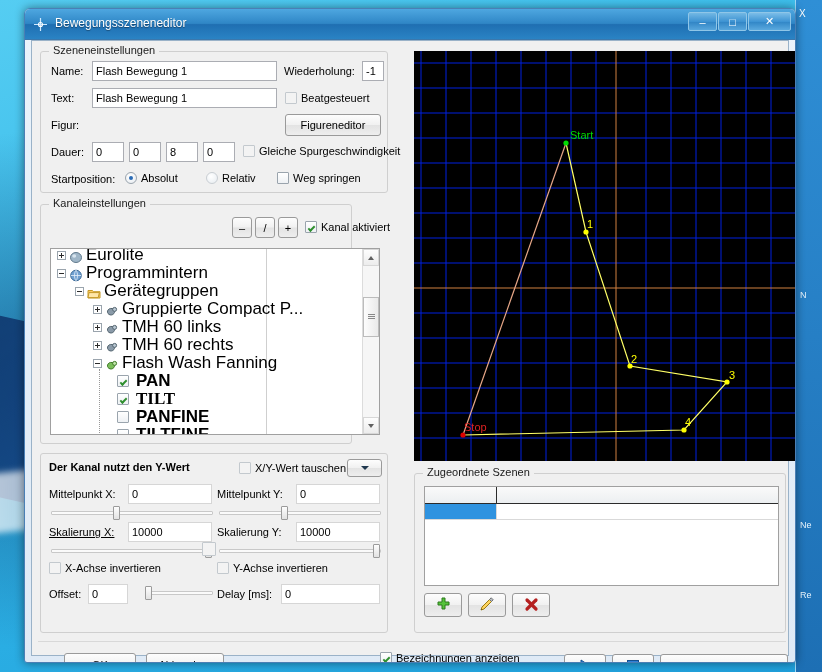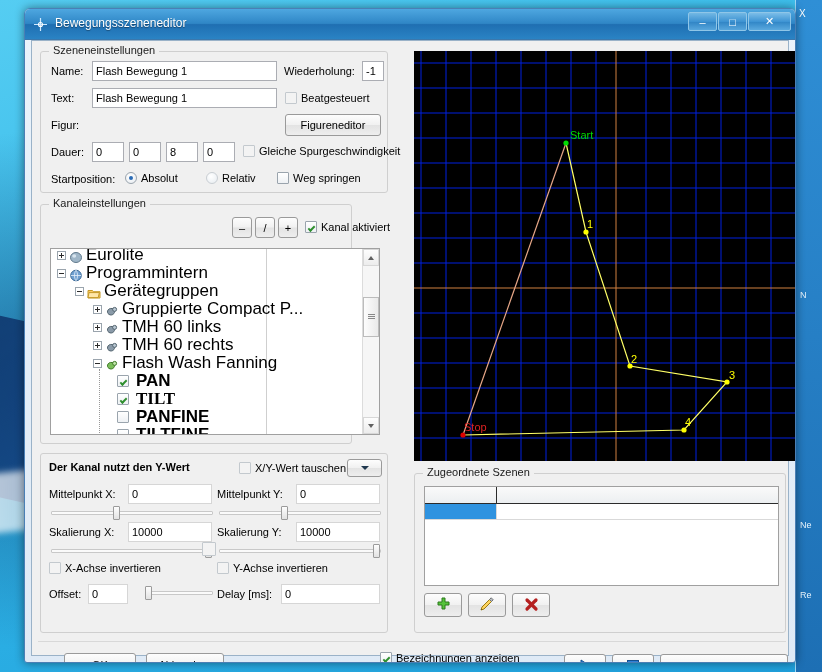--- a/index.html
+++ b/index.html
@@ -370,21 +370,21 @@
         <div class="thumb" style="left:62px;"></div>
       </div>
 
       <span class="lbl" style="left:176px;top:34px;">Mittelpunkt Y:</span>
       <input class="tb flat" style="left: 255px; top: 30px; width: 84px;" value="0">
       <div class="slider" style="left:178px;top:52px;width:162px;">
         <div class="track"></div>
         <div class="thumb" style="left:62px;"></div>
       </div>
 
-      <span class="lbl" style="left:8px;top:72px;">Skalierung X:</span>
+      <span class="lbl" style="left:8px;top:72px;text-decoration:underline;">Skalierung X:</span>
       <input class="tb flat" style="left: 87px; top: 68px; width: 84px;" value="10000">
       <div class="slider" style="left:10px;top:90px;width:162px;">
         <div class="track"></div>
         <div class="thumb" style="left:154px;"></div>
       </div>
 
       <span class="lbl" style="left:176px;top:72px;">Skalierung Y:</span>
       <input class="tb flat" style="left: 255px; top: 68px; width: 84px;" value="10000">
       <div class="slider" style="left:178px;top:90px;width:162px;">
         <div class="track"></div>

